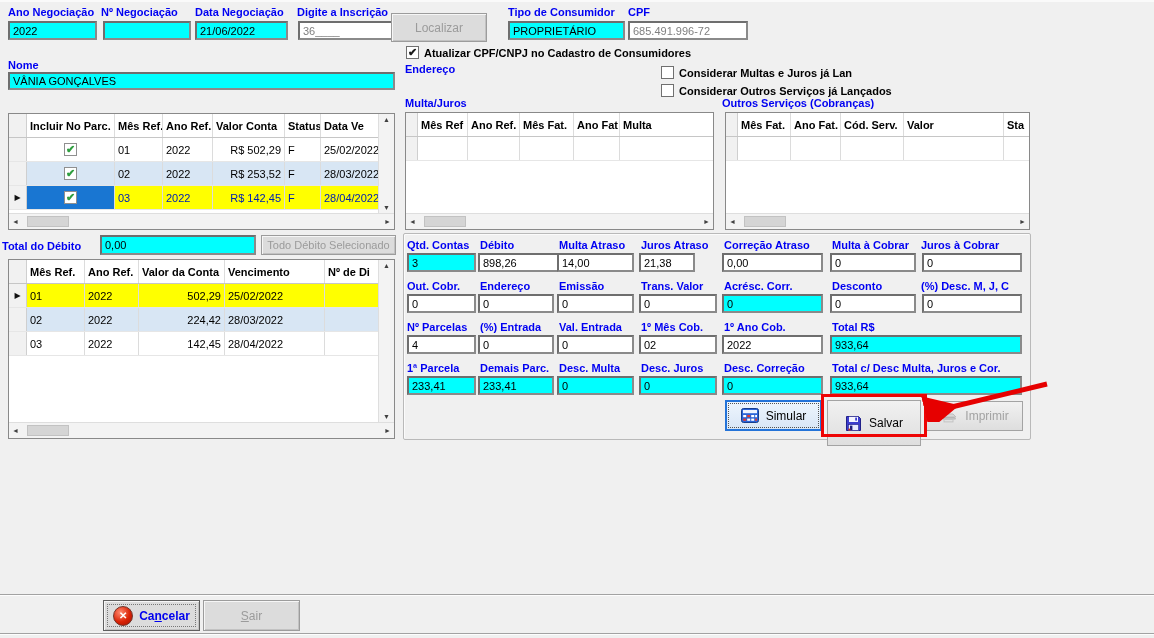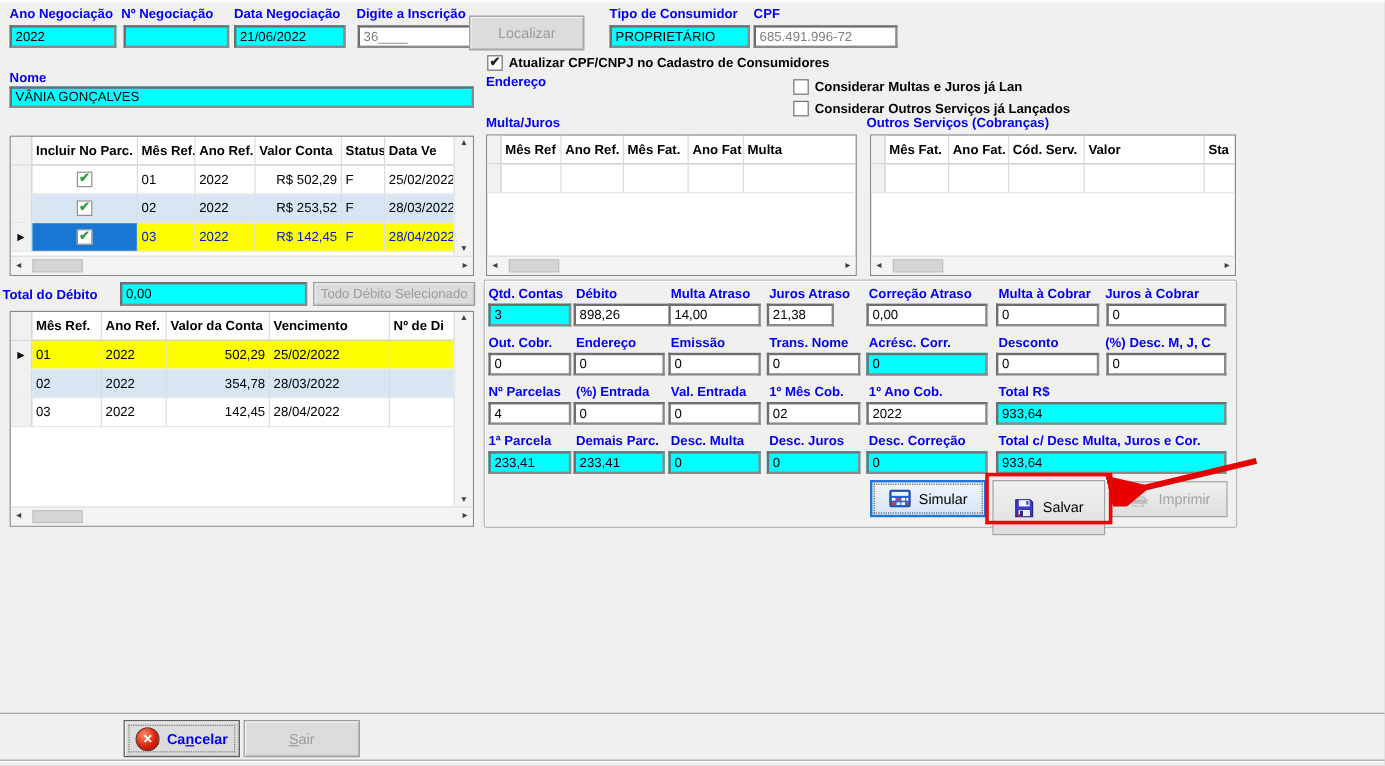--- a/index.html
+++ b/index.html
@@ -269,21 +269,21 @@
         <div class="gc g4c0 selrow-blk">01</div>
         <div class="gc g4c1 selrow-blk">2022</div>
         <div class="gc g4c2 selrow-blk num">502,29</div>
         <div class="gc g4c3 selrow-blk">25/02/2022</div>
         <div class="gc g4c4 selrow-blk"></div>
       </div>
       <div class="gr">
         <div class="gc ind"></div>
         <div class="gc g4c0 altrow">02</div>
         <div class="gc g4c1 altrow">2022</div>
-        <div class="gc g4c2 altrow num">354,78</div>
+        <div class="gc g4c2 altrow num">224,42</div>
         <div class="gc g4c3 altrow">28/03/2022</div>
         <div class="gc g4c4 altrow"></div>
       </div>
       <div class="gr">
         <div class="gc ind"></div>
         <div class="gc g4c0">03</div>
         <div class="gc g4c1">2022</div>
         <div class="gc g4c2 num">142,45</div>
         <div class="gc g4c3">28/04/2022</div>
         <div class="gc g4c4"></div>
@@ -314,21 +314,21 @@
   <div class="fld" style="left:478px;top:251px;width:96px;height:19px">898,26</div>
   <div class="fld" style="left:557px;top:251px;width:77px;height:19px">14,00</div>
   <div class="fld" style="left:639px;top:251px;width:56px;height:19px">21,38</div>
   <div class="fld" style="left:722px;top:251px;width:101px;height:19px">0,00</div>
   <div class="fld" style="left:830px;top:251px;width:86px;height:19px">0</div>
   <div class="fld" style="left:922px;top:251px;width:100px;height:19px">0</div>
 
   <div class="lbl" style="left:407px;top:278px">Out. Cobr.</div>
   <div class="lbl" style="left:480px;top:278px">Endereço</div>
   <div class="lbl" style="left:559px;top:278px">Emissão</div>
-  <div class="lbl" style="left:641px;top:278px">Trans. Nome</div>
+  <div class="lbl" style="left:641px;top:278px">Trans. Valor</div>
   <div class="lbl" style="left:724px;top:278px">Acrésc. Corr.</div>
   <div class="lbl" style="left:832px;top:278px">Desconto</div>
   <div class="lbl" style="left:921px;top:278px">(%) Desc. M, J, C</div>
 
   <div class="fld" style="left:407px;top:292px;width:69px;height:19px">0</div>
   <div class="fld" style="left:478px;top:292px;width:76px;height:19px">0</div>
   <div class="fld" style="left:557px;top:292px;width:77px;height:19px">0</div>
   <div class="fld" style="left:639px;top:292px;width:78px;height:19px">0</div>
   <div class="fld cyan" style="left:722px;top:292px;width:101px;height:19px">0</div>
   <div class="fld" style="left:830px;top:292px;width:86px;height:19px">0</div>

